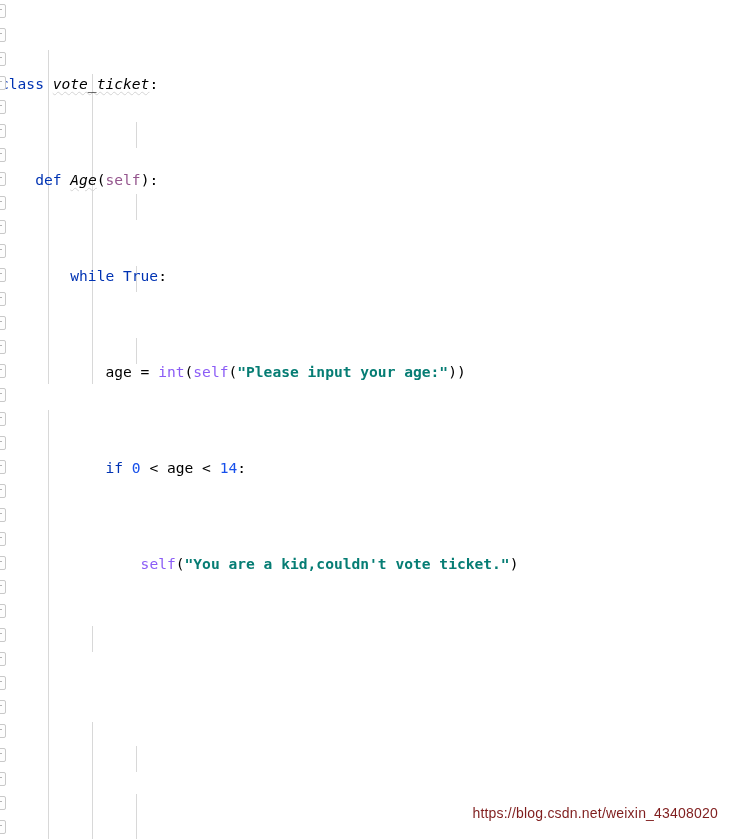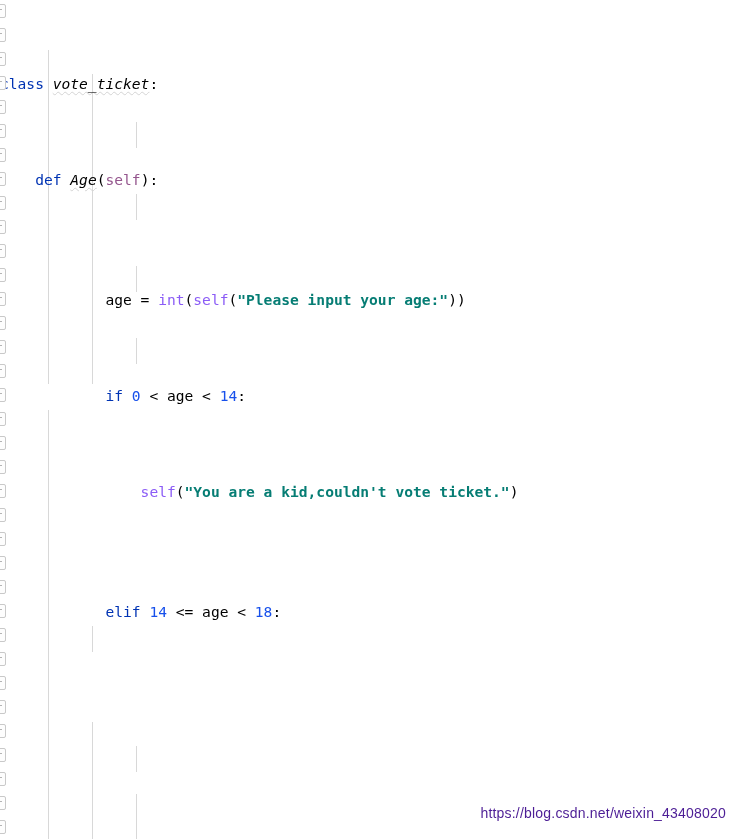--- a/index.html
+++ b/index.html
@@ -89,25 +89,25 @@
     text-decoration-style: wavy;
     text-decoration-color: #d4d4d4;
     text-decoration-thickness: 1px;
     text-underline-offset: 2px;
     font-style: italic;
   }
 
   
   .watermark {
     position: absolute;
-    right: 8px;
+    right: 16px;
     bottom: 18px;
     font-family: "Liberation Sans", sans-serif;
     font-size: 14px;
-    color: #4c1d95;
+    color: #7f1d1d;
     letter-spacing: 0.2px;
     z-index: 6;
     white-space: nowrap;
   }
 </style>
 </head>
 <body>
 
 <div id="editor">
 
@@ -160,29 +160,29 @@
   <div class="guide" style="left:92px;  top:722px; height:117px;"></div>
   <div class="guide" style="left:136px; top:746px; height:26px;"></div>
   <div class="guide" style="left:136px; top:794px; height:45px;"></div>
 
   <div class="code">
 
     <div class="ln"><span class="kw">class </span><span class="def sq">vote_ticket</span><span class="punc">:</span></div>
 
     <div class="ln">    <span class="kw">def </span><span class="def sq">Age</span><span class="punc">(</span><span class="self">self</span><span class="punc">):</span></div>
 
+    <div class="ln">        <span class="kw">while </span><span class="kw">True</span><span class="punc">:</span></div>
 
     <div class="ln">            <span class="name">age</span><span class="punc"> = </span><span class="bi">int</span><span class="punc">(</span><span class="bi">self</span><span class="punc">(</span><span class="str">"Please input your age:"</span><span class="punc">))</span></div>
 
     <div class="ln">            <span class="kw">if </span><span class="num">0</span><span class="punc"> &lt; age &lt; </span><span class="num">14</span><span class="punc">:</span></div>
 
     <div class="ln">                <span class="bi">self</span><span class="punc">(</span><span class="str">"You are a kid,couldn't vote ticket."</span><span class="punc">)</span></div>
 
 
-    <div class="ln">            <span class="kw">elif </span><span class="num">14</span><span class="punc"> &lt;= age &lt; </span><span class="num">18</span><span class="punc">:</span></div>
 
     
 
     
 
     
 
     
 
     

